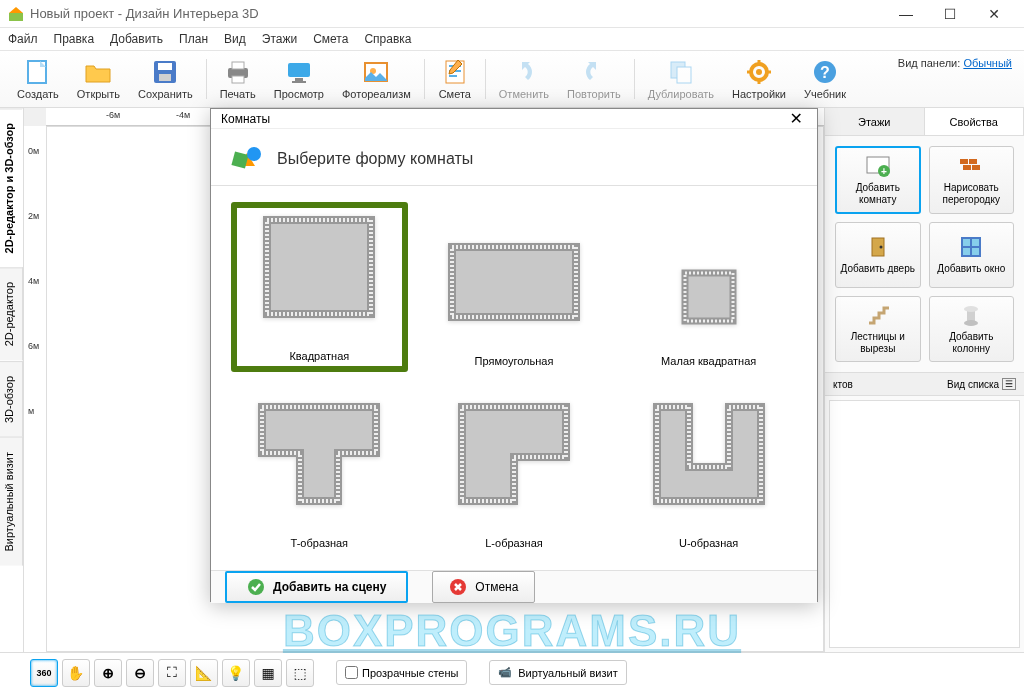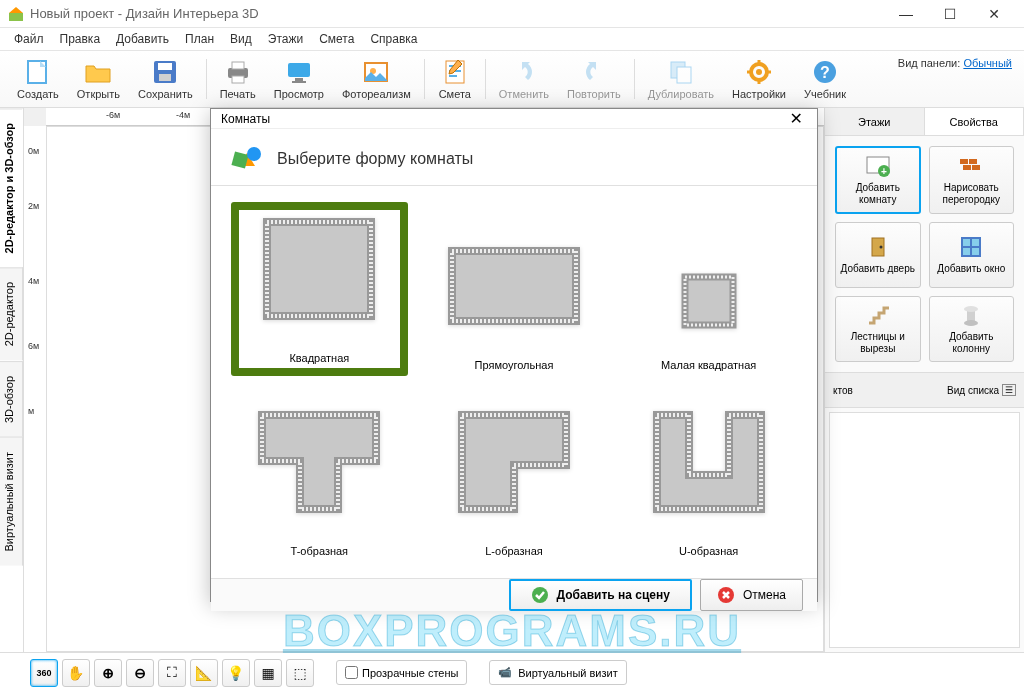--- a/index.html
+++ b/index.html
@@ -3,21 +3,21 @@
 <meta charset="utf-8">
 <style>
 * { margin: 0; padding: 0; box-sizing: border-box; font-family: Tahoma, 'Segoe UI', sans-serif; }
 body { background: #fff; width: 1024px; height: 692px; overflow: hidden; position: relative; }
 
 .titlebar { height: 28px; background: #fff; display: flex; align-items: center; padding: 0 8px; border-bottom: 1px solid #e5e5e5; }
 .titlebar .icon { width: 16px; height: 16px; margin-right: 6px; }
 .titlebar .title { font-size: 13px; color: #666; flex: 1; }
 .titlebar .winbtn { width: 44px; height: 28px; display: flex; align-items: center; justify-content: center; color: #333; font-size: 14px; }
 
-.menubar { height: 22px; background: #fff; display: flex; align-items: center; padding: 0 6px; font-size: 12px; }
+.menubar { height: 22px; background: #fff; display: flex; align-items: center; padding: 0 0; font-size: 12px; }
 .menubar .item { padding: 2px 8px; color: #333; cursor: pointer; }
 
 .toolbar { height: 58px; background: linear-gradient(#fff,#f8f8f8); border-top: 1px solid #e5e5e5; border-bottom: 1px solid #ddd; display: flex; align-items: center; padding: 0 8px; position: relative; gap: 0; }
 .tbtn { display: flex; flex-direction: column; align-items: center; justify-content: center; padding: 3px 8px; font-size: 11px; color: #333; cursor: pointer; border: 1px solid transparent; border-radius: 3px; min-width: 52px; }
 .tbtn.disabled { opacity: 0.5; cursor: default; }
 .tbtn .ticon { width: 28px; height: 28px; margin-bottom: 2px; }
 .tsep { width: 1px; height: 40px; background: #ddd; margin: 0 4px; }
 .panelmode { position: absolute; right: 12px; top: 6px; font-size: 11px; color: #333; }
 .panelmode a { color: #0066cc; text-decoration: underline; }
 
@@ -34,39 +34,39 @@
 .canvas-inner { position: absolute; top: 18px; left: 22px; right: 0; bottom: 0; background: #fff; border: 1px solid #ddd; }
 
 .rightpanel { width: 200px; border-left: 1px solid #ddd; background: #fafafa; display: flex; flex-direction: column; }
 .rtabs { display: flex; border-bottom: 1px solid #ddd; height: 28px; }
 .rtab { flex: 1; font-size: 11px; display: flex; align-items: center; justify-content: center; border-right: 1px solid #ddd; background: #f0f0f0; cursor: pointer; }
 .rtab.active { background: #fff; }
 .rbuttons { padding: 10px; display: grid; grid-template-columns: 1fr 1fr; gap: 8px; }
 .rbtn { background: linear-gradient(#fdfdfd,#f0f0f0); border: 1px solid #ccc; border-radius: 3px; padding: 6px 4px; font-size: 10px; text-align: center; cursor: pointer; display: flex; flex-direction: column; align-items: center; line-height: 1.2; min-height: 66px; justify-content: center;}
 .rbtn.sel { border: 2px solid #0aa3f0; }
 .rbtn .ricon { width: 28px; height: 24px; margin-bottom: 4px; }
-.rsep { height: 36px; border-top: 1px solid #ddd; border-bottom: 1px solid #ddd; display: flex; align-items: center; justify-content: flex-start; padding: 0 8px; font-size: 10px; background: #f0f0f0;}
+.rsep { height: 24px; border-top: 1px solid #ddd; border-bottom: 1px solid #ddd; display: flex; align-items: center; justify-content: flex-start; padding: 0 8px; font-size: 10px; background: #f0f0f0;}
 .rlist { flex: 1; background: #fff; margin: 4px; border: 1px solid #ddd; }
 
 .bottombar { position: absolute; bottom: 0; left: 0; right: 0; height: 40px; border-top: 1px solid #ddd; background: #fff; display: flex; align-items: center; padding: 0 30px; gap: 4px; font-size: 11px;}
 .bbtn { width: 28px; height: 28px; border: 1px solid #ccc; border-radius: 3px; background: linear-gradient(#fff,#f0f0f0); display: flex; align-items: center; justify-content: center; cursor: pointer; font-size: 14px;}
 .bbtn.active { border-color: #0aa3f0; box-shadow: inset 0 0 3px #0aa3f0; }
 .bchk { margin-left: 18px; display: flex; align-items: center; gap: 4px; border: 1px solid #ccc; border-radius: 3px; padding: 5px 8px;}
 
 
 .modal { position: absolute; left: 210px; top: 108px; width: 608px; height: 494px; background: #fff; border: 1px solid #888; box-shadow: 0 4px 20px rgba(0,0,0,0.25); z-index: 100; display: flex; flex-direction: column;}
 .mhead { height: 27px; display: flex; align-items: center; padding: 0 10px; font-size: 12px; border-bottom: 1px solid #eee;}
 .mhead .x { margin-left: auto; font-size: 16px; cursor: pointer; padding: 0 4px;}
 .mtitle { padding: 12px 18px 8px 18px; display: flex; align-items: center; gap: 12px; font-size: 16px; color: #333; border-bottom: 1px solid #e0e0e0;}
 .mgrid { flex: 1; padding: 16px 20px; display: grid; grid-template-columns: repeat(3,1fr); grid-template-rows: 1fr 1fr; gap: 12px 18px; }
 .shapecell { display: flex; flex-direction: column; align-items: center; justify-content: flex-end; cursor: pointer; border: 1px solid transparent; border-radius: 3px; padding: 4px; gap: 20px;}
-.shapecell.sel { border: 8px solid #4d7c0f; }
+.shapecell.sel { border: 6px solid #4d7c0f; }
 .shapecell .slabel { font-size: 11px; margin-top: 8px; }
 .shapesvg { filter: drop-shadow(0 1px 2px rgba(0,0,0,0.15)); }
-.mfoot { height: 52px; border-top: 1px solid #e0e0e0; display: flex; align-items: center; justify-content: flex-end; padding: 0 14px; gap: 8px; background: #fafafa;}
+.mfoot { height: 52px; border-top: 1px solid #e0e0e0; display: flex; align-items: center; padding: 0 14px; gap: 24px; background: #fafafa;}
 .mfbtn { height: 32px; padding: 0 16px; border: 1px solid #aaa; border-radius: 2px; background: linear-gradient(#fff,#eee); font-size: 12px; display: flex; align-items: center; gap: 8px; cursor: pointer;}
 .mfbtn.primary { border: 2px solid #0aa3f0; font-weight: bold; padding: 0 20px;}
 
 .watermark { position: absolute; bottom: 36px; left: 50%; transform: translateX(-50%); font-size: 44px; font-weight: 900; color: rgba(0,188,242,0.25); letter-spacing: 2px; font-family: Arial Black, sans-serif; -webkit-text-stroke: 1px rgba(0,150,200,0.35); pointer-events: none; z-index: 200; text-decoration: underline;}
 </style>
 </head>
 <body>
 
 <div class="titlebar">
   <span class="icon">
@@ -204,21 +204,21 @@
     <div class="vtab">3D-обзор</div>
     <div class="vtab">Виртуальный визит</div>
   </div>
   <div class="canvas">
     <div class="ruler-h">
       <span class="tick" style="left:60px">-6м</span>
       <span class="tick" style="left:130px">-4м</span>
     </div>
     <div class="ruler-v">
       <span class="tick" style="top:20px">0м</span>
-      <span class="tick" style="top:75px">2м</span>
+      <span class="tick" style="top:85px">2м</span>
       <span class="tick" style="top:150px">4м</span>
       <span class="tick" style="top:215px">6м</span>
       <span class="tick" style="top:280px">м</span>
     </div>
     <div class="canvas-inner"></div>
   </div>
   <div class="rightpanel">
     <div class="rtabs">
       <div class="rtab">Этажи</div>
       <div class="rtab active">Свойства</div>

